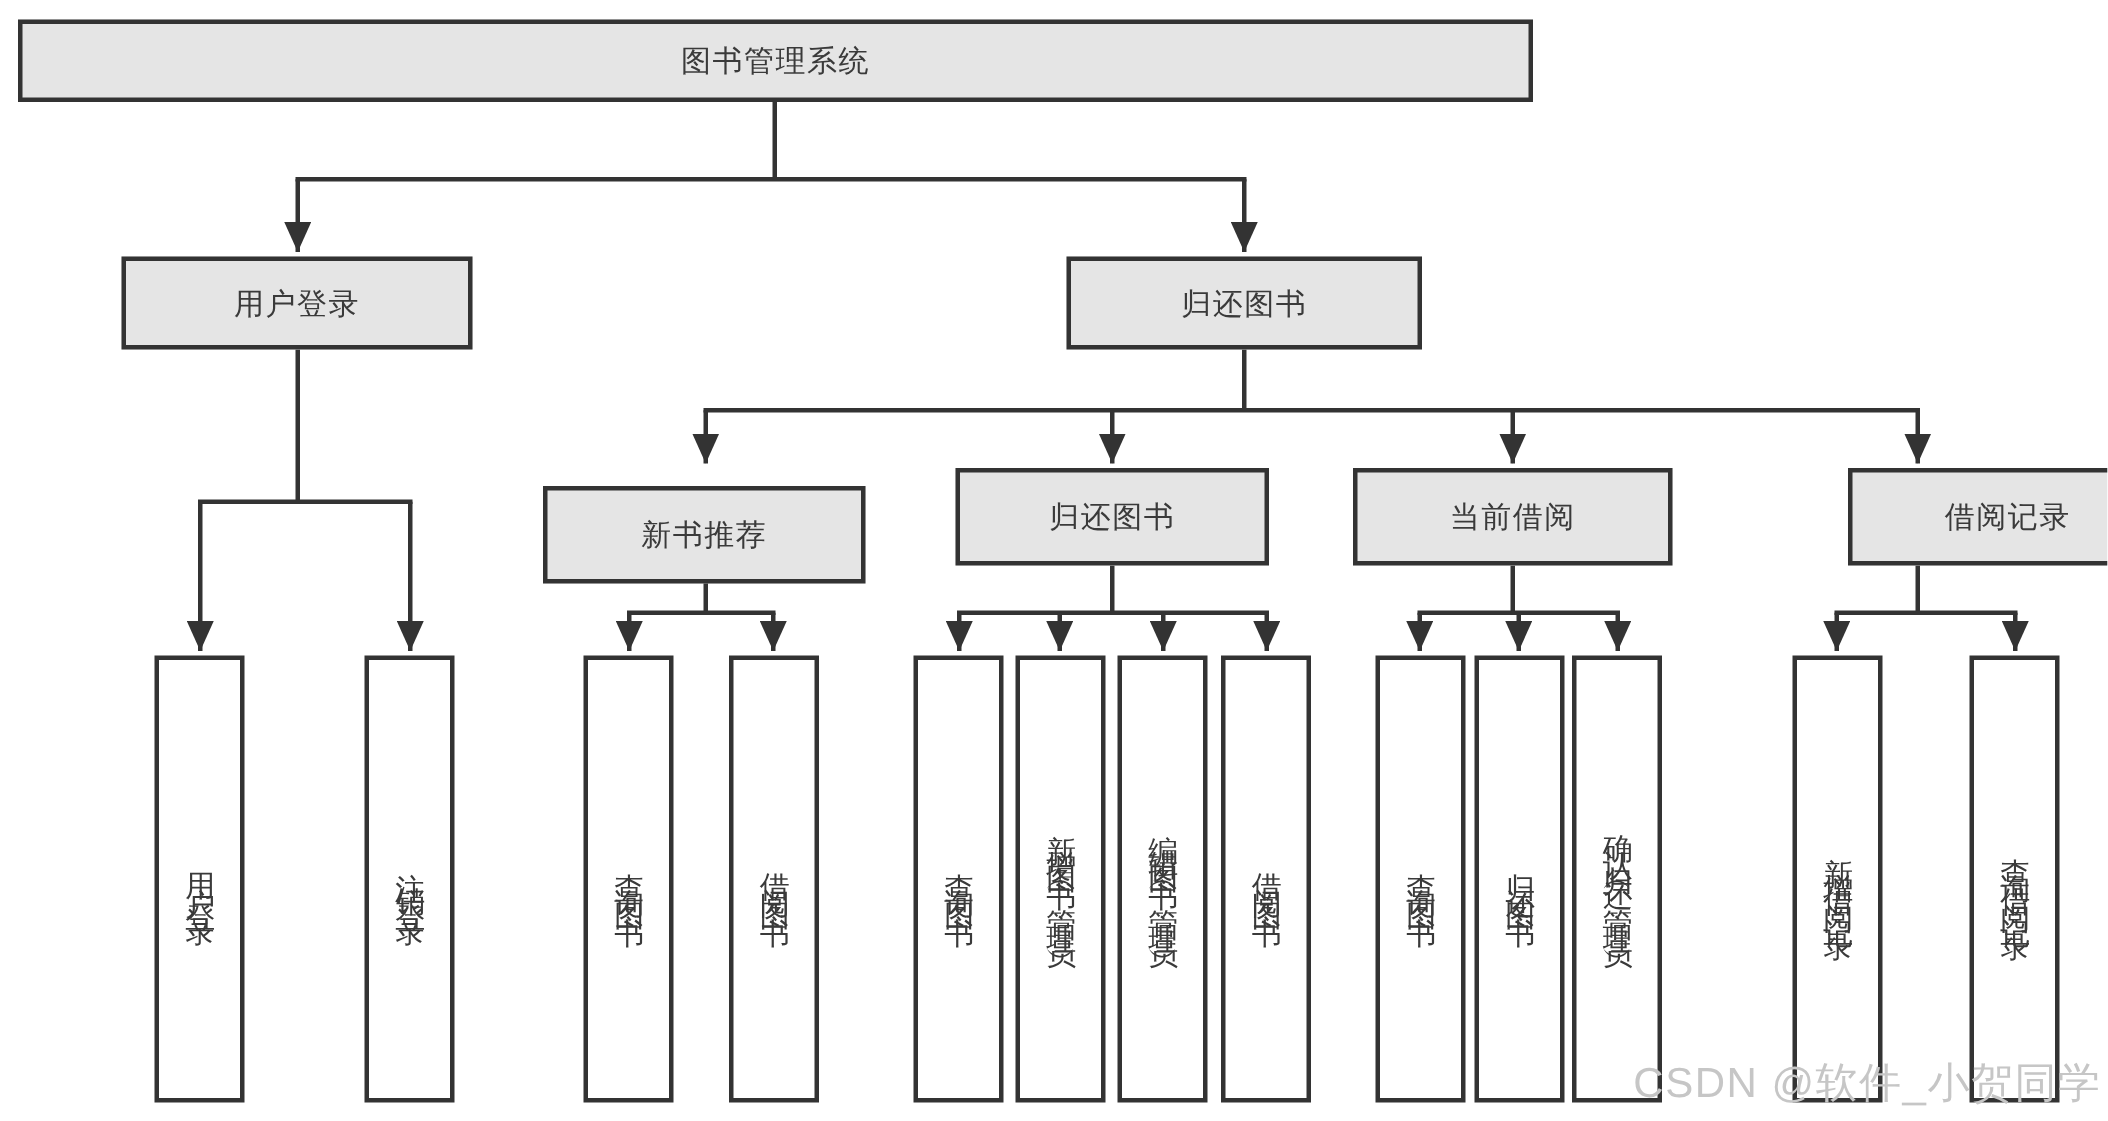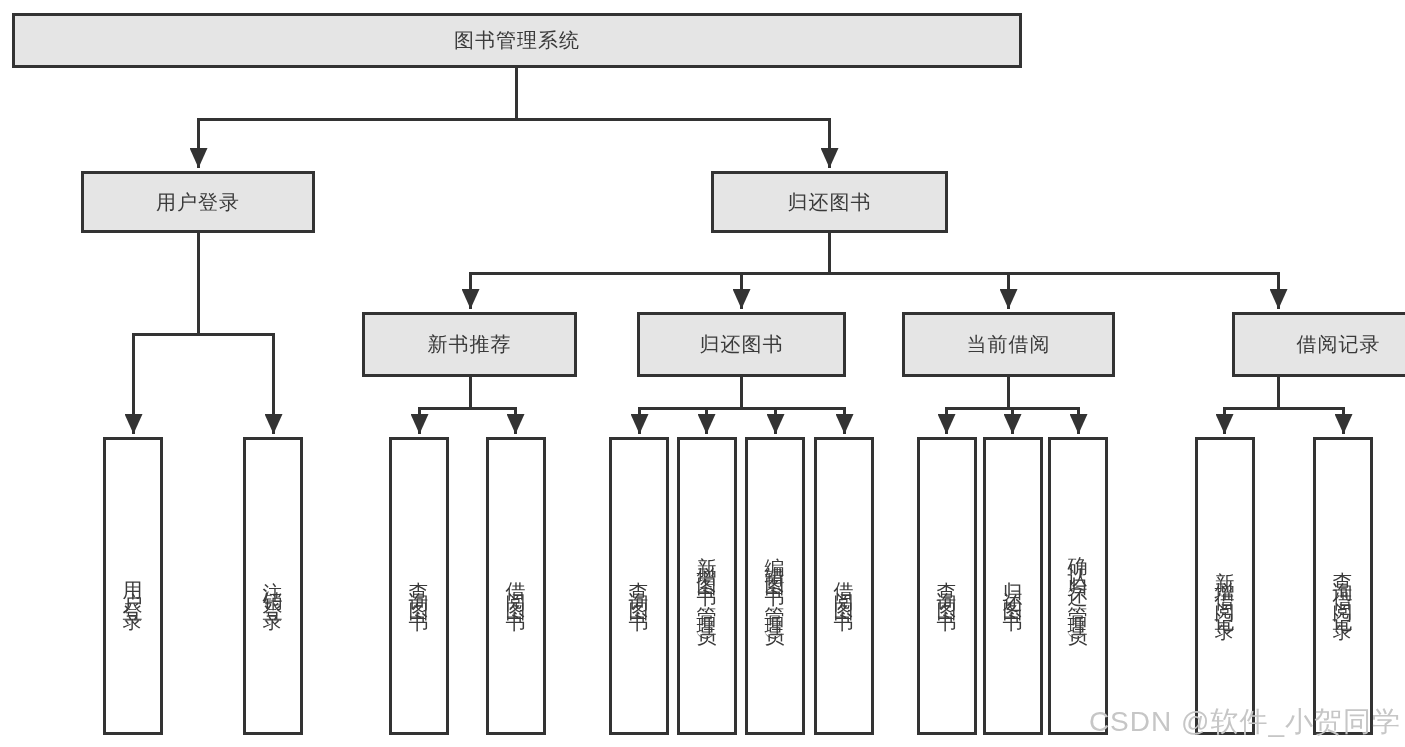--- a/index.html
+++ b/index.html
@@ -131,21 +131,21 @@
       <path d="M1224.5 408.5 V434" marker-end="url(#arrow)"></path>
       <path d="M1343.5 408.5 V434" marker-end="url(#arrow)"></path>
     </g>
   </svg>
 
   <div class="node" style="left:12px; top:13px; width:1010px; height:55px;">图书管理系统</div>
 
   <div class="node" style="left:81px; top:171px; width:234px; height:62px;">用户登录</div>
   <div class="node" style="left:711px; top:171px; width:237px; height:62px;">归还图书</div>
 
-  <div class="node" style="left:362px; top:312px; width:215px; height:65px;">新书推荐</div>
+  <div class="node" style="left:362px; top:324px; width:215px; height:65px;">新书推荐</div>
   <div class="node" style="left:637px; top:312px; width:209px; height:65px;">归还图书</div>
   <div class="node" style="left:902px; top:312px; width:213px; height:65px;">当前借阅</div>
   <div class="node" style="left:1232px; top:312px; width:213px; height:65px;">借阅记录</div>
 
   <div class="vnode" style="left:103px;">
     <span>用户登录</span>
   </div>
   <div class="vnode" style="left:243px;">
     <span>注销登录</span>
   </div>

